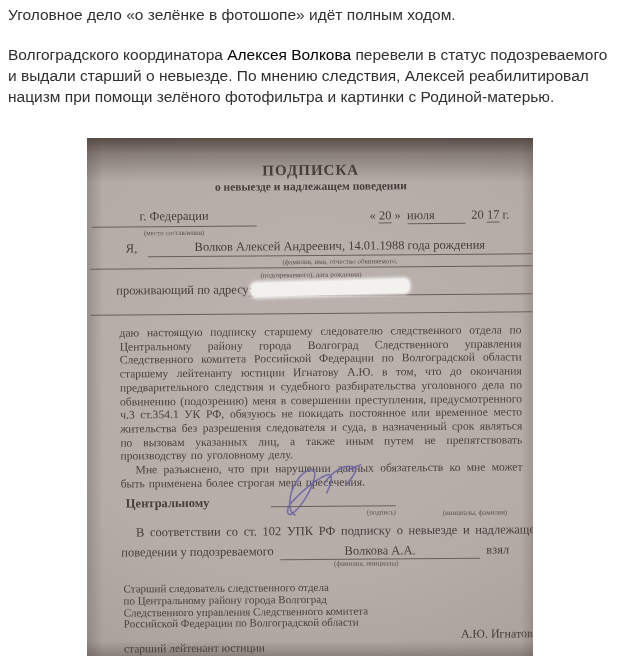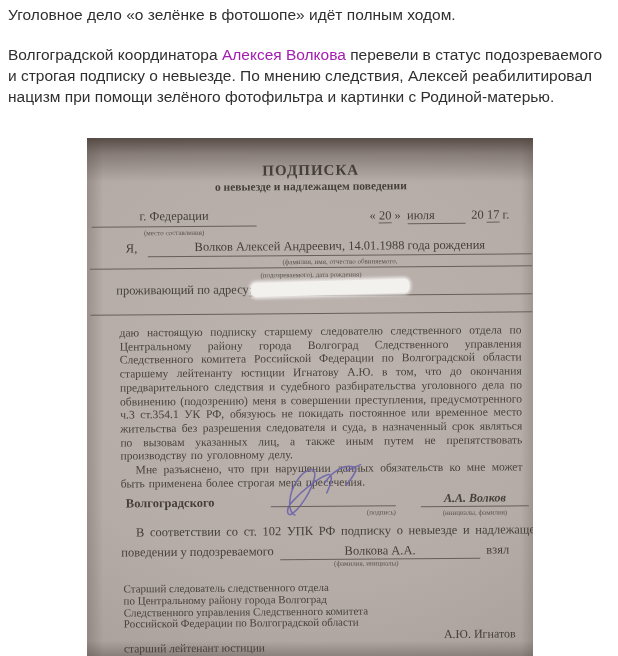--- a/index.html
+++ b/index.html
@@ -7,21 +7,21 @@
   body { font-family:"Liberation Sans", sans-serif; }
   #stage {
     position:relative; width:618px; height:656px; overflow:hidden; background:#ffffff;
   }
   
   .article-text {
     position:absolute; left:8px; top:4px; width:604px;
     font-size:15.5px; line-height:21px; color:#2f2f2f;
   }
   .article-text p + p { margin-top:19px; }
-  .article-text a { color:#a21caf; text-decoration:none; cursor:pointer; }
+  .article-text a { color:#000000; text-decoration:none; cursor:pointer; }
   
   .photo {
     position:absolute; left:87px; top:138px; width:446px; height:518px; overflow:hidden;
     background:
       linear-gradient(180deg, rgba(78,66,60,0.90) 0px, rgba(82,70,64,0.45) 16px, rgba(82,70,64,0) 44px),
       linear-gradient(0deg, rgba(64,54,49,0.32) 0px, rgba(70,60,54,0) 15px),
       linear-gradient(90deg, rgba(70,60,54,0.25) 0px, rgba(70,60,54,0) 16px),
       linear-gradient(270deg, rgba(70,60,54,0.20) 0px, rgba(70,60,54,0) 12px),
       radial-gradient(ellipse 120% 90% at 50% 42%, #bcb3af 0%, #b5aca8 50%, #a89e9a 80%, #978d89 100%);
   }
@@ -51,21 +51,21 @@
   }
   .sig-svg { overflow:visible; }
 </style>
 </head>
 <body>
 
 <div id="stage">
 
   <div class="article-text">
     <p><span>Уголовное дело «о зелёнке в фотошопе» идёт полным ходом.</span></p>
-    <p><span>Волгоградской координатора </span><a href="#">Алексея Волкова</a><span> перевели в статус подозреваемого и строгая подписку о невыезде. По мнению следствия, Алексей реабилитировал нацизм при помощи зелёного фотофильтра и картинки с Родиной-матерью.</span></p>
+    <p><span>Волгоградского координатора </span><a href="#">Алексея Волкова</a><span> перевели в статус подозреваемого и выдали старший о невыезде. По мнению следствия, Алексей реабилитировал нацизм при помощи зелёного фотофильтра и картинки с Родиной-матерью.</span></p>
   </div>
 
   <div class="photo">
     <div class="paper">
 
       <div class="abs doc-title" style="top:24px;">ПОДПИСКА</div>
       <div class="abs doc-subtitle" style="top:42px;">о невыезде и надлежащем поведении</div>
 
       <div class="abs rule fs12 center" style="left:6px; top:70px; width:165px; height:18px;"><span>г. Федерации</span></div>
       <div class="abs cap" style="left:6px; top:90px; width:165px;">(место составления)</div>
@@ -86,40 +86,39 @@
       <div class="abs rule" style="left:163px; top:142px; width:283px; height:16px;"></div>
       <div class="abs redaction" style="left:165px; top:143px; width:158px; height:14px;"></div>
       <div class="abs rule" style="left:4px; top:160px; width:442px; height:16px;"></div>
       <div class="abs comma" style="left:447px; top:167px;">,</div>
 
       <div class="abs doc-body" style="left:33px; top:187px; width:402px;">
         <p>даю настоящую подписку старшему следователю следственного отдела по Центральному району города Волгоград Следственного управления Следственного комитета Российской Федерации по Волгоградской области старшему лейтенанту юстиции Игнатову А.Ю. в том, что до окончания предварительного следствия и судебного разбирательства уголовного дела по обвинению (подозрению) меня в совершении преступления, предусмотренного ч.3 ст.354.1 УК РФ, обязуюсь не покидать постоянное или временное место жительства без разрешения следователя и суда, в назначенный срок являться по вызовам указанных лиц, а также иным путем не препятствовать производству по уголовному делу.</p>
         <p class="indent">Мне разъяснено, что при нарушении данных обязательств ко мне может быть применена более строгая мера пресечения.</p>
       </div>
 
-      <div class="abs fs12 bold" style="left:38px; top:357px;">Волгоградского</div>
+      <div class="abs fs12 bold" style="left:38px; top:357px;">Центральному</div>
       <svg class="abs sig-svg" style="left:185px; top:325px;" width="110" height="55" viewBox="0 0 110 55">
         <path d="M22,52 C14,48 16,30 24,18 C32,6 44,2 42,14 C40,26 28,44 20,50 C14,55 12,46 20,38 C30,27 44,16 54,12 C62,9 58,22 54,30 M52,20 C60,8 72,2 80,4 C88,6 78,16 74,22 M74,8 L88,2" fill="none" stroke="#6e66aa" stroke-width="1.6" stroke-linecap="round" opacity="0.9"></path>
       </svg>
       <div class="abs rule" style="left:183px; top:355px; width:125px; height:14px;"></div>
       <div class="abs cap" style="left:183px; top:371px; width:125px;text-align:right;">(подпись)</div>
-      <div class="abs rule center bolditalic" style="left:333px; top:354px; width:108px; height:16px; font-size:12px;"><span>А.А. Волков</span></div>
       <div class="abs cap" style="left:333px; top:372px; width:108px;">(инициалы, фамилия)</div>
 
       <div class="abs fs12" style="left:33px; top:386px; width:404px; text-indent:15px; word-spacing:2.5px; white-space:nowrap;">В соответствии со ст. 102 УПК РФ подписку о невыезде и  надлежащем</div>
       <div class="abs fs12" style="left:33px; top:406px; width:404px; white-space:nowrap;">
         <span>поведении у подозреваемого</span>&nbsp;&nbsp;<u style="display:inline-block; width:200px; text-align:center;">Волкова А.А.</u>&nbsp;&nbsp;<span>взял</span>
       </div>
       <div class="abs cap" style="left:178px; top:422px; width:200px;">(фамилия, инициалы)</div>
 
       <div class="abs" style="left:35px; top:444px; font-size:11px; line-height:11.8px; color:#49423c;">
         <div>Старший следователь следственного отдела</div>
         <div>по Центральному району города Волгоград</div>
         <div>Следственного управления Следственного комитета</div>
         <div>Российской Федерации по Волгоградской области</div>
       </div>
       <div class="abs" style="left:35px; top:503px; font-size:11.5px;">старший лейтенант юстиции</div>
-      <div class="abs" style="left:355px; top:490px; font-size:12px;">А.Ю. Игнатов</div>
+      <div class="abs" style="left:372px; top:490px; font-size:12px;">А.Ю. Игнатов</div>
 
     </div>
   </div>
 
 </div>
 
 </body></html>

